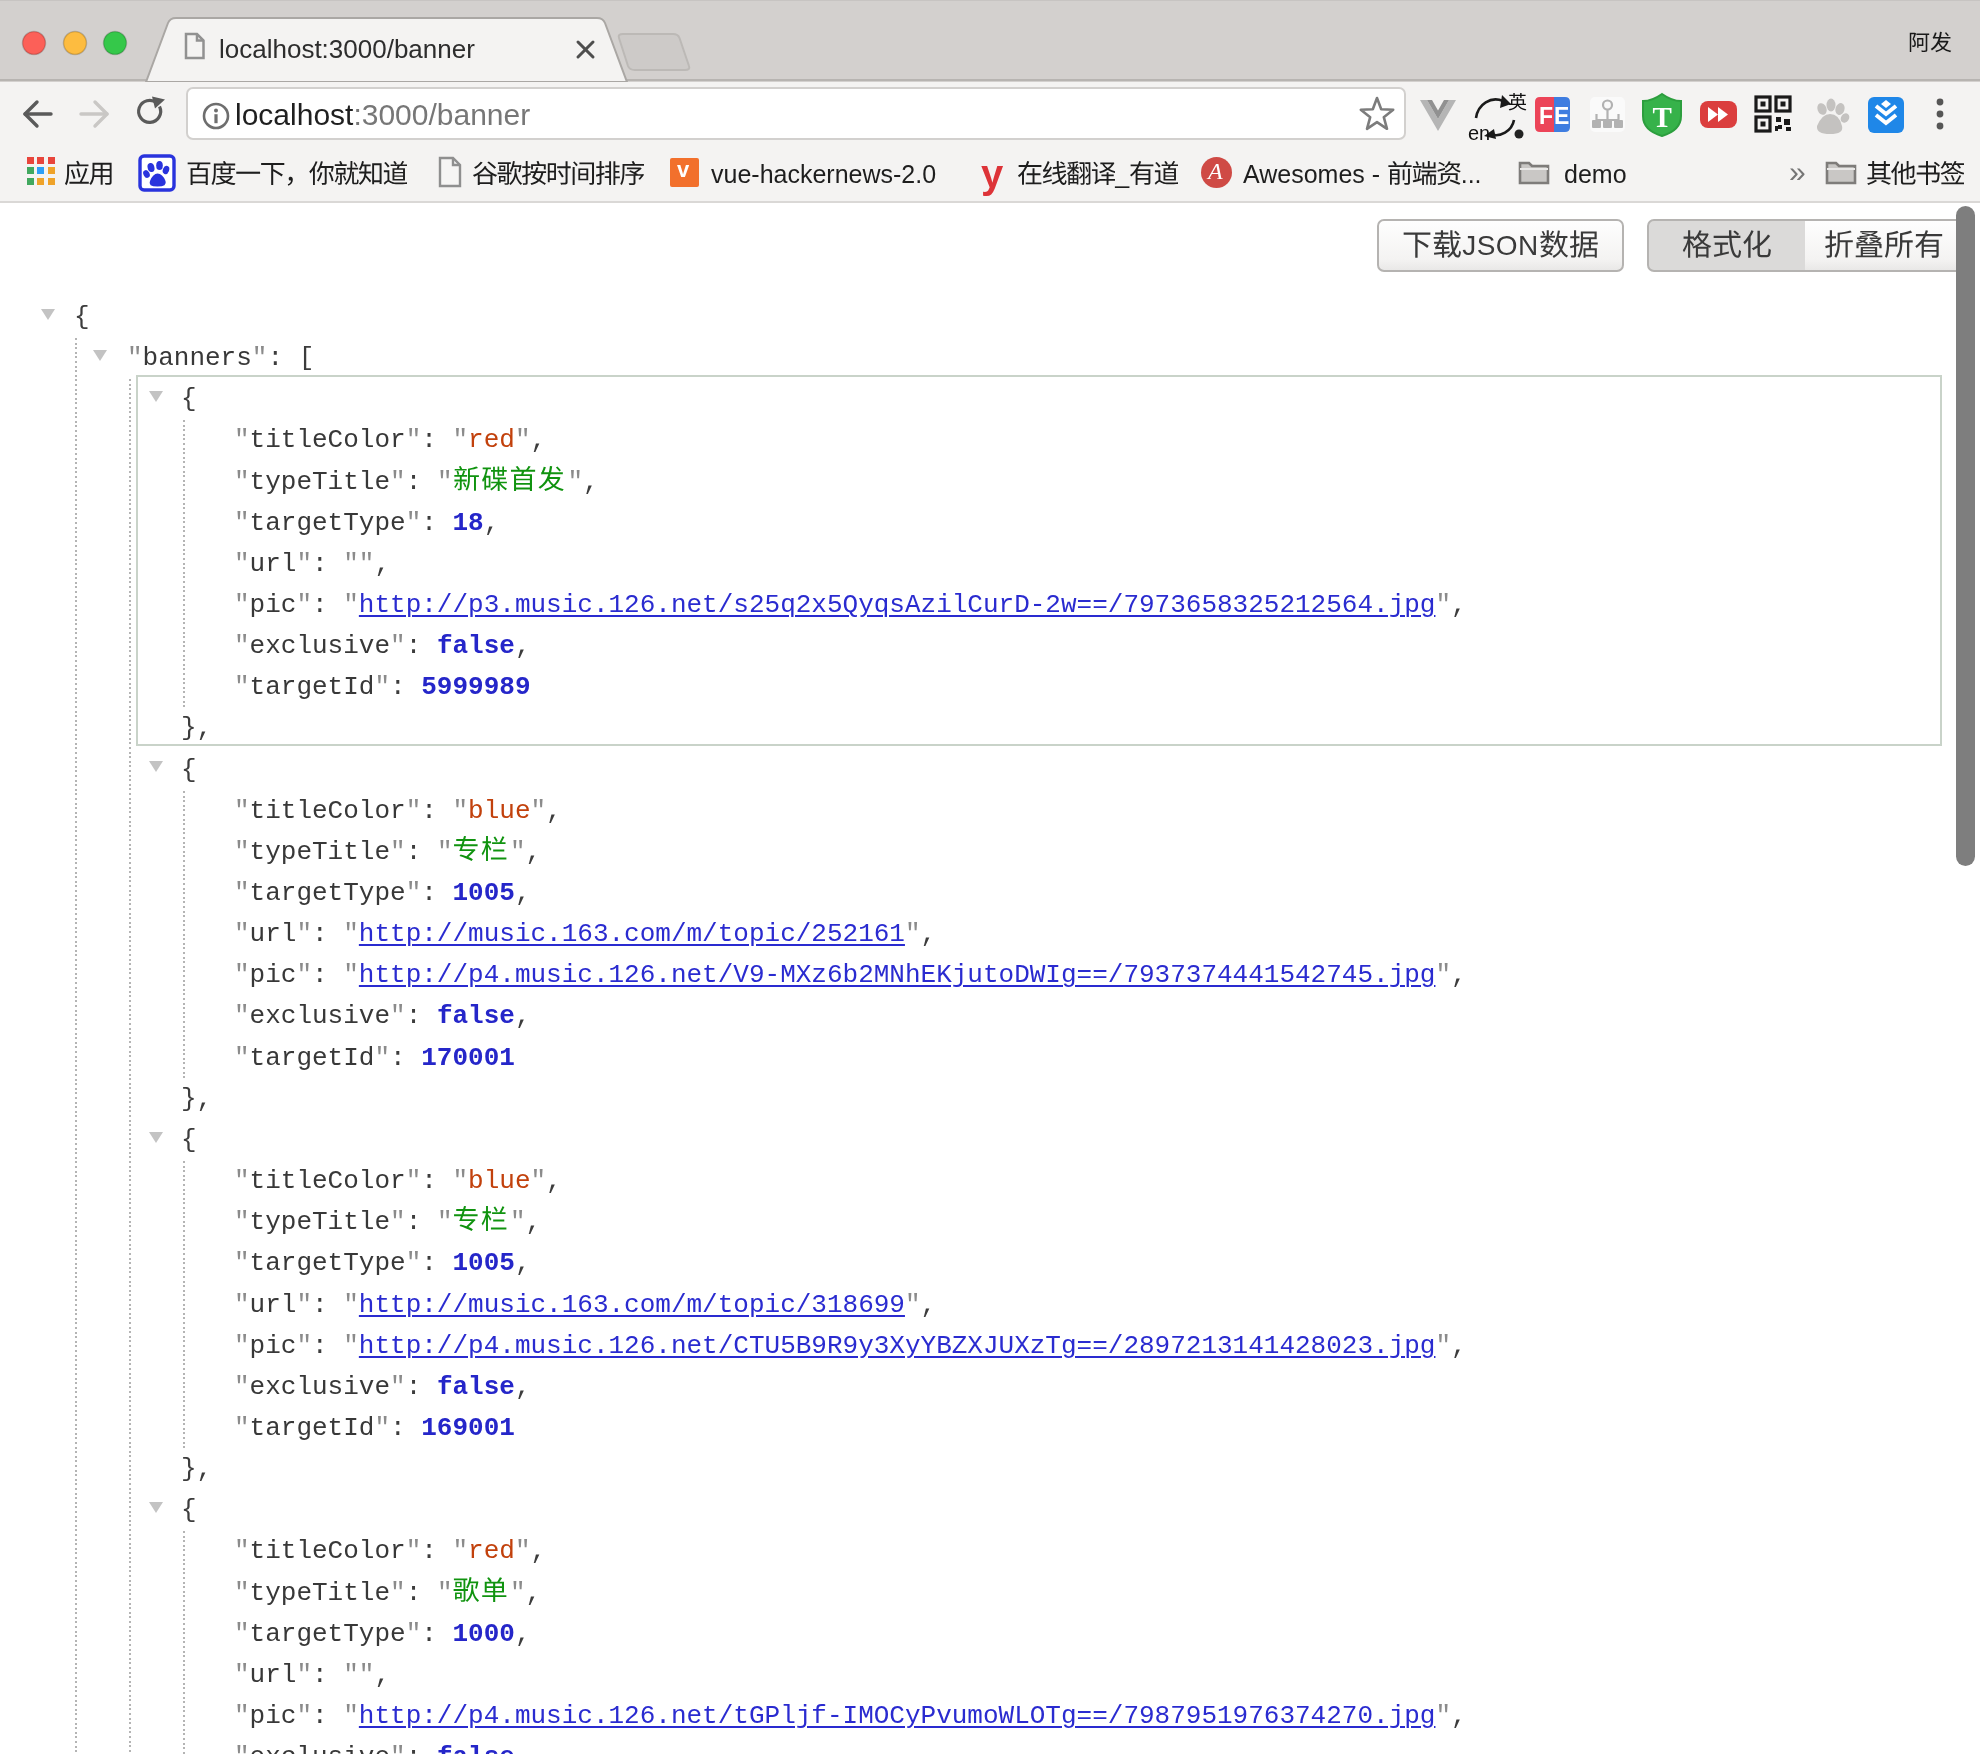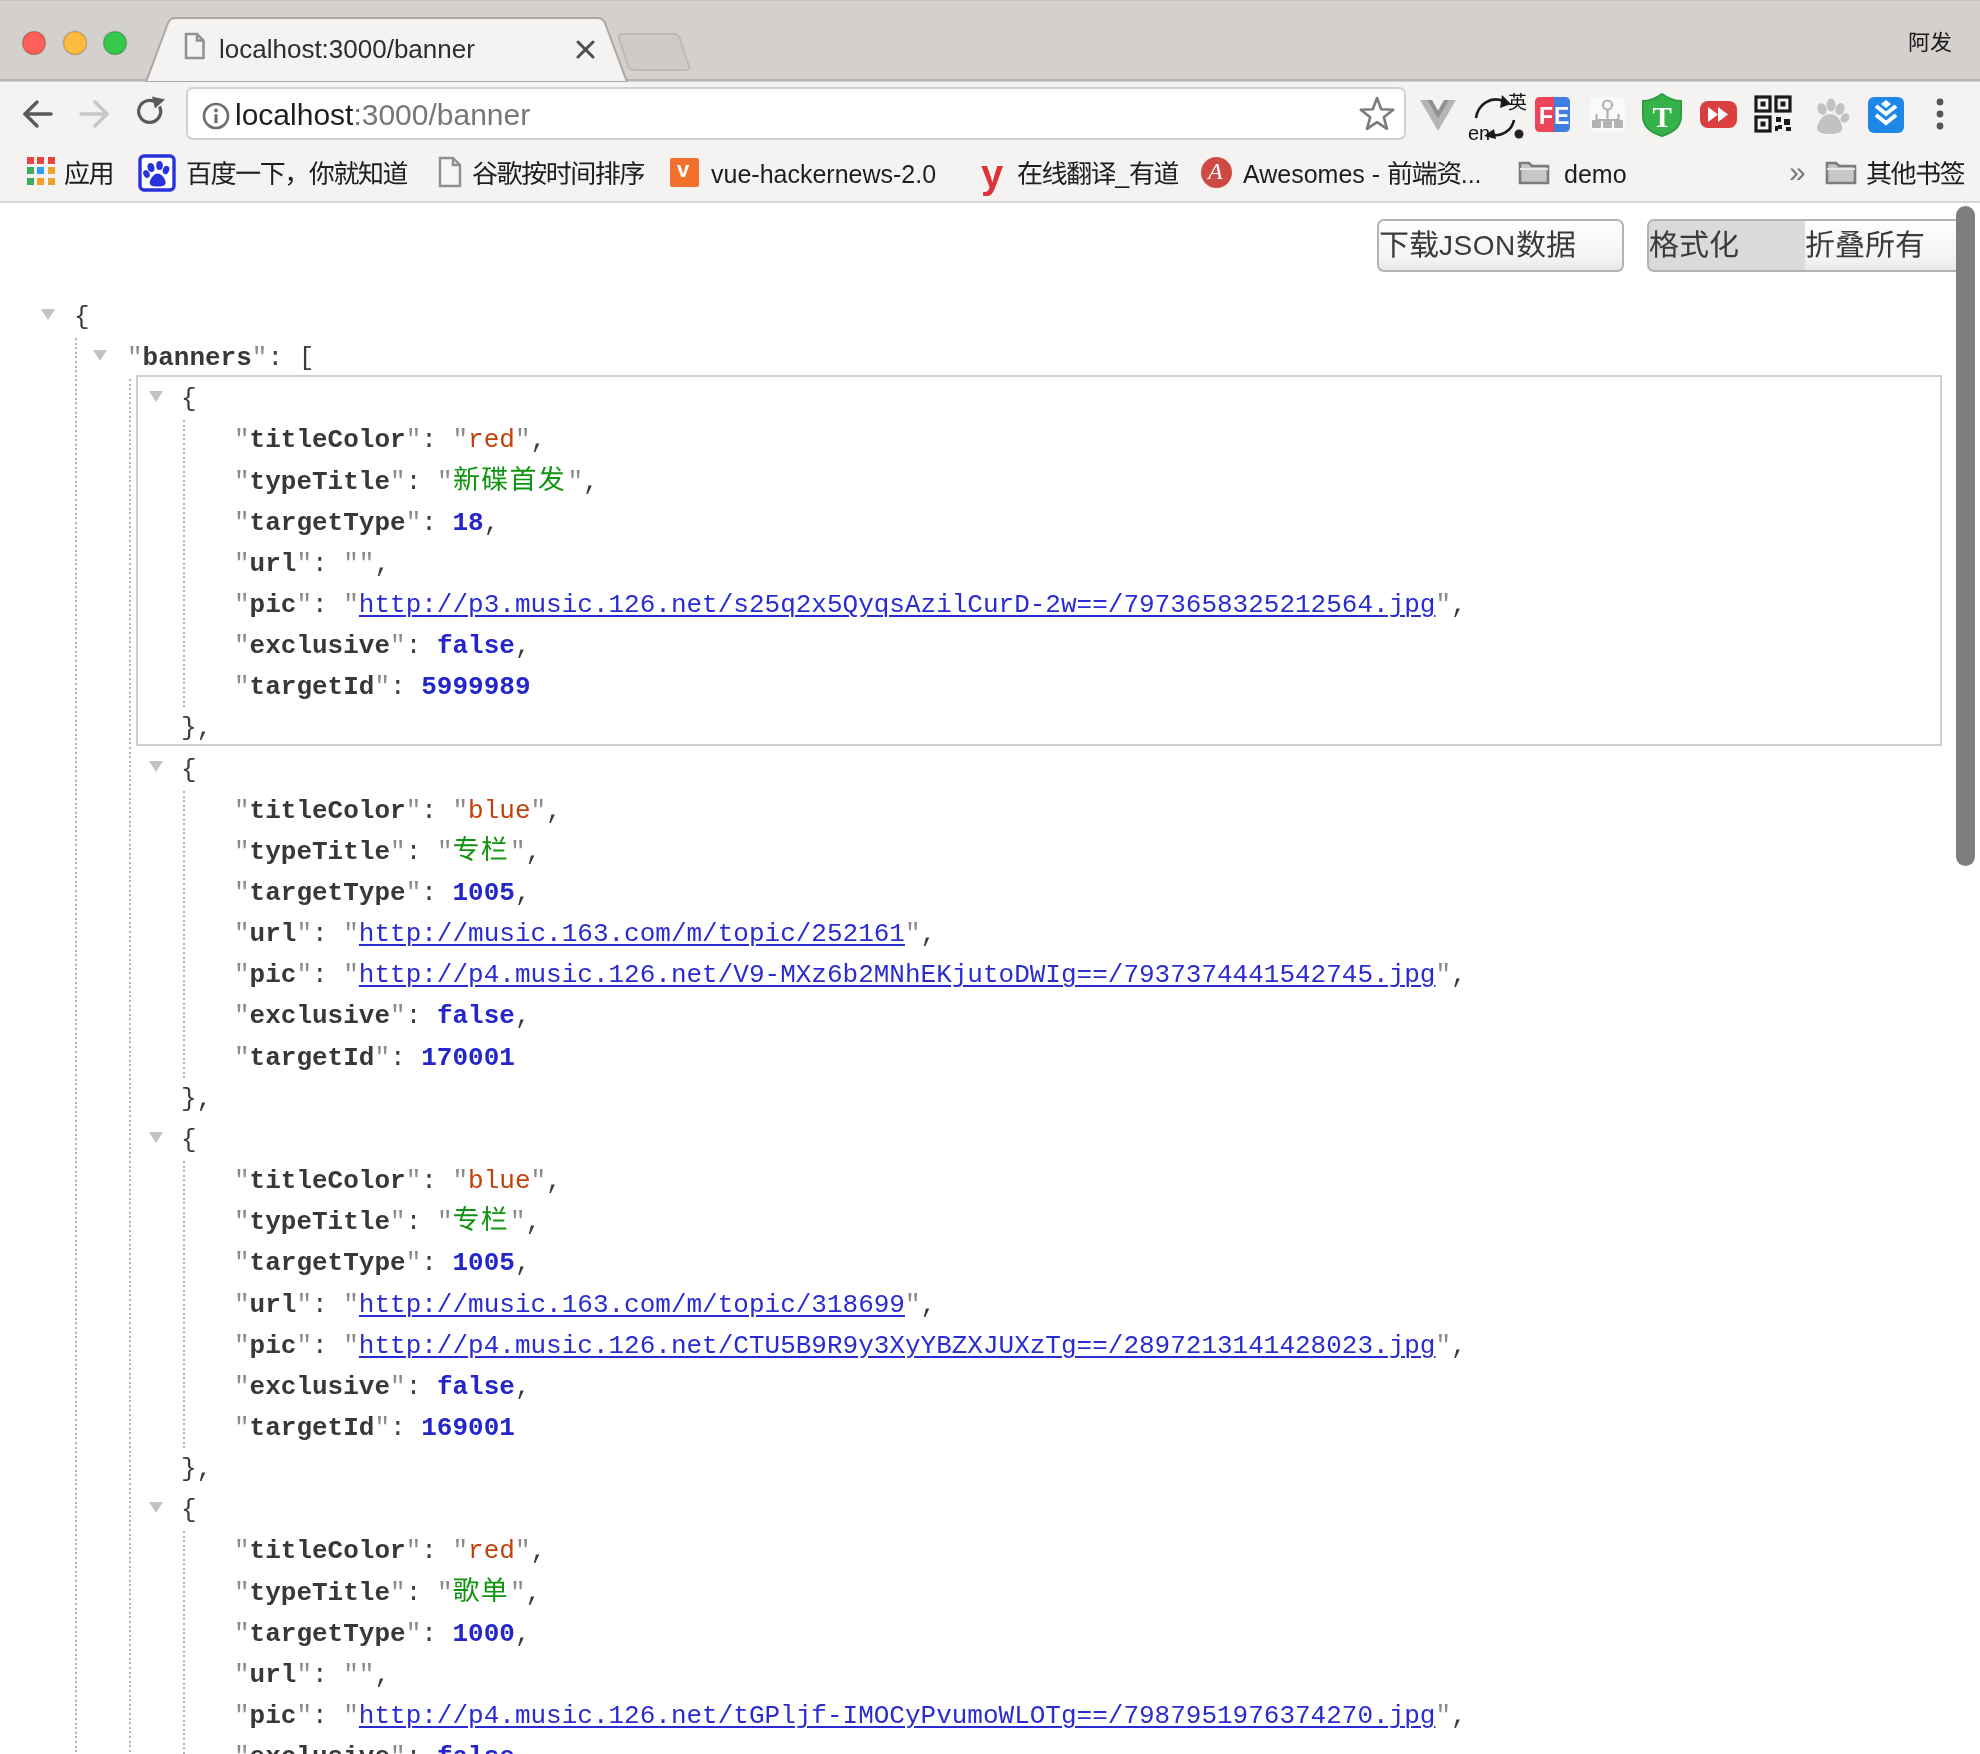--- a/index.html
+++ b/index.html
@@ -11,25 +11,25 @@
   border:2px solid #d2d0ce; border-radius:7px; }
 .urltext { position:absolute; left:47px; top:9px; font-size:30px; color:#1f1f1f; white-space:pre; }
 .urltext i { font-style:normal; color:#777; }
 #bookmarks { position:absolute; left:0; top:145px; width:1980px; height:58px; background:#f4f3f2;
   border-bottom:2px solid #dad8d6; }
 .bktext { position:absolute; top:15px; white-space:nowrap; color:#1e1e1e; }
 #infoicon { position:absolute; left:14px; top:13px; }
 #content { position:absolute; left:0; top:203px; width:1980px; height:1551px; background:#fff; }
 .btn { position:absolute; border:2px solid #b5b3b1; border-radius:7px;
   background:linear-gradient(180deg,#fefefe 0%,#f4f3f2 78%,#e9e8e7 100%);
-  text-align:left; color:#3a3a3a; }
+  text-align:center; color:#3a3a3a; }
 .row { position:absolute; height:41.2px; line-height:41.2px; font-family:"Liberation Mono", monospace;
   font-size:26px; color:#3c3c3c; white-space:pre; }
 .row i { font-style:normal; color:#8b8b8b; }
-.row .k { font-weight:bold; color:#383838; }
+.row .k { font-weight:normal; color:#383838; }
 .row .p { color:#3c3c3c; }
 .row .g { color:#c2410c; }
 .row .n { color:#2526c9; font-weight:bold; }
 .row .a { color:#2a2bd0; text-decoration:underline; text-decoration-thickness:2px; text-underline-offset:3px; }
 .tri { position:absolute; width:0; height:0; border-left:7px solid transparent; border-right:7px solid transparent;
   border-top:11px solid #c3c3c3; }
 .guide { position:absolute; width:2px; background:repeating-linear-gradient(180deg,#b4b4b4 0px,#b4b4b4 2px,rgba(0,0,0,0) 2px,rgba(0,0,0,0) 4.6px); }
 #objbox { position:absolute; left:136px; top:375px; width:1806px; height:371px; border:2px solid #c9d3c9; }
 #scrollbar { position:absolute; left:1956px; top:206px; width:19px; height:660px; background:#7e7e7e; border-radius:10px; }
 .cj { display:inline-block; }

